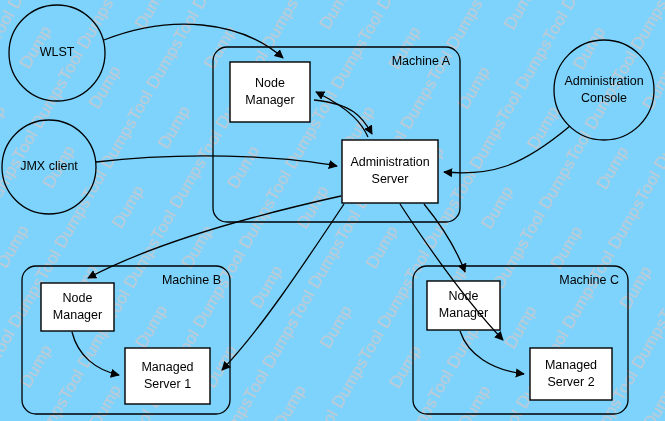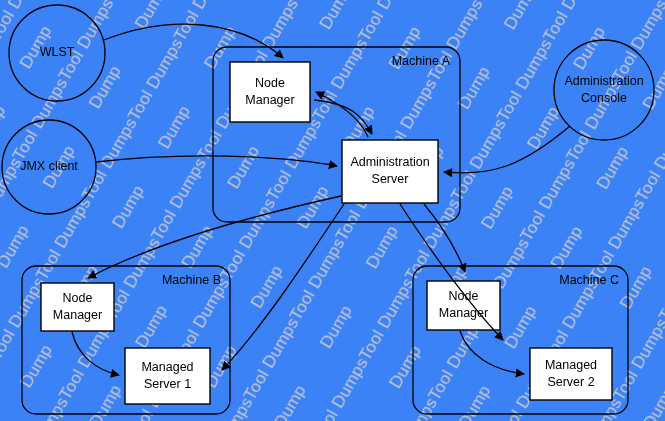--- a/index.html
+++ b/index.html
@@ -10,21 +10,21 @@
   body {
     width: 665px;
     height: 421px;
     font-family: "Liberation Sans", sans-serif;
     overflow: hidden;
   }
   #diagram-root {
     position: relative;
     width: 665px;
     height: 421px;
-    background: #3b82f6;
+    background: #7dd3fc;
   }
   svg.layer {
     position: absolute;
     top: 0;
     left: 0;
     width: 665px;
     height: 421px;
   }
   .wm-text {
     font-family: "Liberation Sans", sans-serif;

